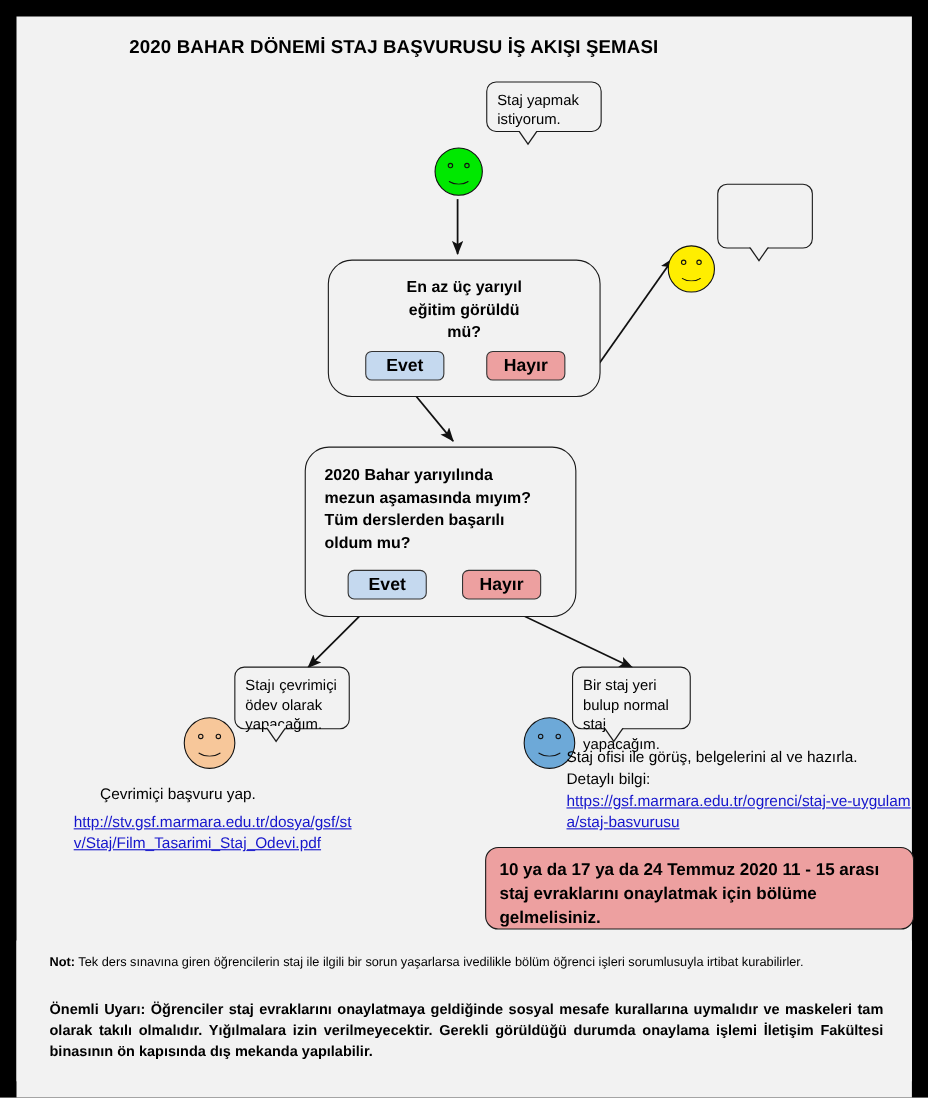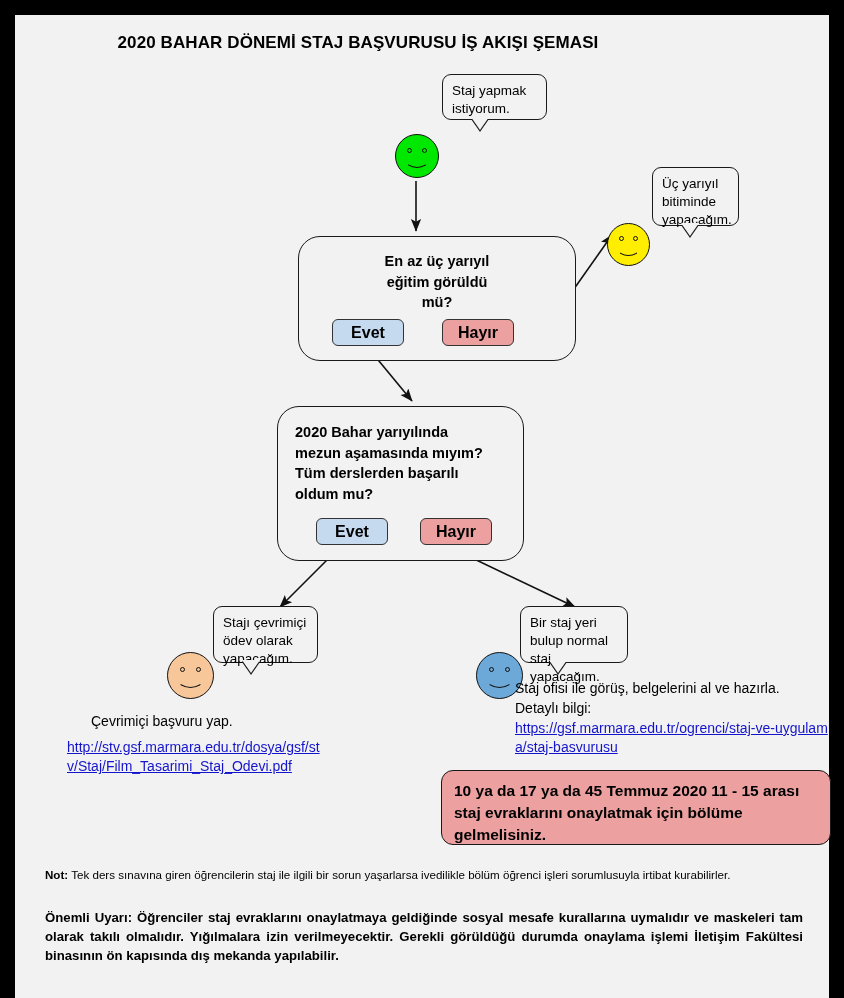--- a/index.html
+++ b/index.html
@@ -219,37 +219,36 @@
       <span class="eye l"></span>
       <span class="eye r"></span>
       <span class="mouth"></span>
     </div>
     <div class="bubble" style="left:427px; top:59px; width:105px; height:46px;">
       <span>Staj yapmak istiyorum.</span>
       <span class="tail-o"></span>
       <span class="tail-i"></span>
     </div>
 
-    <div class="dbox centered" style="left:283px; top:221px; width:278px; height:125px; padding:14px 12px 0 12px;">
+    <div class="dbox centered" style="left:283px; top:221px; width:248px; height:125px; padding:14px 12px 0 12px;">
       <div class="qtext">
         <div>En az üç yarıyıl</div>
         <div>eğitim görüldü</div>
         <div>mü?</div>
       </div>
       <div class="choice yes" style="left:33px; top:82px; width:72px;">Evet</div>
       <div class="choice no" style="left:143px; top:82px; width:72px;">Hayır</div>
     </div>
 
     <div class="smiley" style="left:592px; top:208px; width:43px; height:43px; background:#ffee00;">
       <span class="eye l"></span>
       <span class="eye r"></span>
       <span class="mouth"></span>
     </div>
     <div class="bubble" style="left:637px; top:152px; width:87px; height:59px;">
-      <span>Üç yarıyıl bitiminde yapacağım.</span>
       <span class="tail-o"></span>
       <span class="tail-i"></span>
     </div>
 
     <div class="dbox" style="left:262px; top:391px; width:247px; height:155px; padding:15px 14px 0 17px;">
       <div class="qtext">
         <div>2020 Bahar yarıyılında</div>
         <div>mezun aşamasında mıyım?</div>
         <div>Tüm derslerden başarılı</div>
         <div>oldum mu?</div>
@@ -277,21 +276,21 @@
       <span class="mouth"></span>
     </div>
     <div class="bubble" style="left:505px; top:591px; width:108px; height:57px;">
       <span>Bir staj yeri bulup normal staj yapacağım.</span>
       <span class="tail-o"></span>
       <span class="tail-i"></span>
     </div>
     <div class="plain" style="left:500px; top:664px; width:320px;">Staj ofisi ile görüş, belgelerini al ve hazırla.</div>
     <div class="plain" style="left:500px; top:684px; width:320px;">Detaylı bilgi:</div>
     <a class="link" href="#" style="left:500px; top:704px; width:316px;">https://gsf.marmara.edu.tr/ogrenci/staj-ve-uygulama/staj-basvurusu</a>
-    <div class="pinkbox" style="left:426px; top:755px; width:390px; height:75px;">10  ya da 17 ya da 45 Temmuz 2020  11 - 15 arası staj evraklarını onaylatmak için bölüme gelmelisiniz.</div>
+    <div class="pinkbox" style="left:426px; top:755px; width:390px; height:75px;">10  ya da 17 ya da 24 Temmuz 2020  11 - 15 arası staj evraklarını onaylatmak için bölüme gelmelisiniz.</div>
 
   </div>
 
   <div class="footer-strip">
     <div class="note" style="left:30px; top:12px; width:758px;">
       <b>Not:</b><span> Tek ders sınavına giren öğrencilerin staj ile ilgili bir sorun yaşarlarsa ivedilikle bölüm öğrenci işleri sorumlusuyla irtibat kurabilirler.</span>
     </div>
     <div class="warn" style="left:30px; top:53px; width:758px;">
       <span>Önemli Uyarı:</span><span> Öğrenciler staj evraklarını onaylatmaya geldiğinde sosyal mesafe kurallarına uymalıdır ve maskeleri tam olarak takılı olmalıdır. Yığılmalara izin verilmeyecektir. Gerekli görüldüğü durumda onaylama işlemi İletişim Fakültesi binasının ön kapısında dış mekanda yapılabilir.</span>
     </div>

